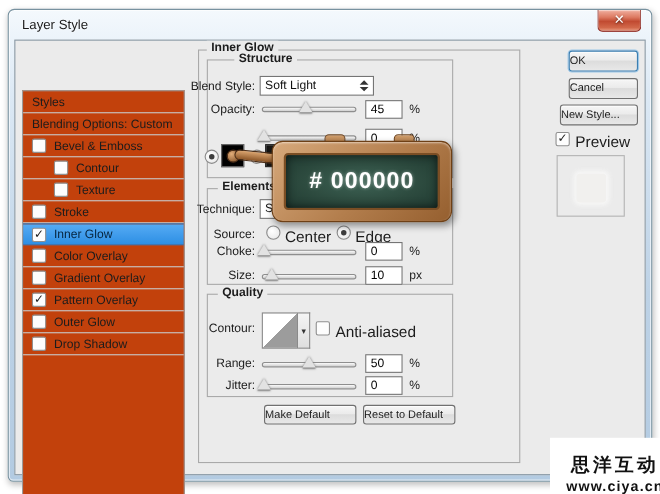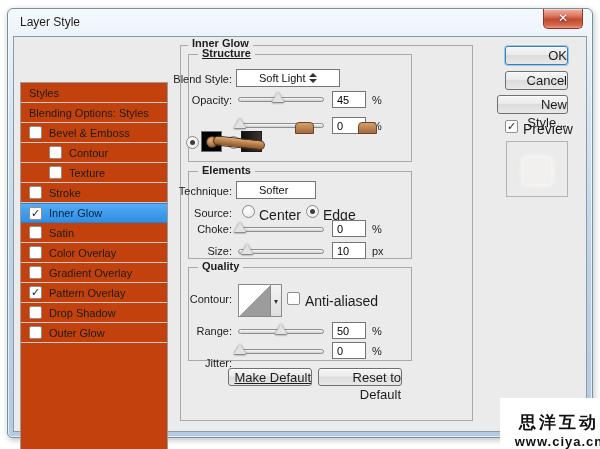--- a/index.html
+++ b/index.html
@@ -50,21 +50,21 @@
     border:1px solid #757575; background:#fff; font-size:11px; padding:0 4px;
     font-family:"Liberation Sans",sans-serif; }
   .track { position:absolute; left:224px; width:86px; height:5px;
     background:linear-gradient(180deg,#fafafa,#cfcfcf); border:1px solid #8e8e8e;
     border-radius:3px; }
   .thumb { position:absolute; width:0; height:0; border-left:6px solid transparent;
     border-right:6px solid transparent; border-bottom:10px solid #e2e2e2;
     filter:drop-shadow(0 1px 0 #8a8a8a) drop-shadow(0 0 1px #7e7e7e); }
 
   .dd { position:absolute; height:18px; background:#fff; border:1px solid #757575;
-    font-size:11px; display:flex; align-items:center; padding:0 22px; color:#111; }
+    font-size:11px; display:flex; align-items:center; padding:0 4px; color:#111; }
   .dd .grow { flex:1; }
   .updown { display:flex; flex-direction:column; gap:2px; align-items:center; }
   .updown i { display:block; width:0; height:0; }
   .updown .up { border-left:4px solid transparent; border-right:4px solid transparent;
     border-bottom:4px solid #333; }
   .updown .dn { border-left:4px solid transparent; border-right:4px solid transparent;
     border-top:4px solid #333; }
 
   .radio { position:absolute; width:13px; height:13px; border-radius:50%;
     border:1px solid #8a8a8a; background:radial-gradient(circle at 40% 35%,#fff,#e6e6e6); }
@@ -82,22 +82,22 @@
     border:1px solid #8a8a8a; }
   .contour-arrow { position:absolute; left:257px; top:247px; width:11px; height:33px;
     background:linear-gradient(180deg,#f4f4f4,#dedede); border:1px solid #8a8a8a;
     border-left:none; font-size:8px; text-align:center; line-height:33px; color:#333; }
   .chk { position:absolute; width:13px; height:13px; background:#fdfdfd;
     border:1px solid #8f8f8f; border-radius:2px; font-size:11px; line-height:11px;
     text-align:center; font-weight:bold; color:#222; }
 
   .btn { position:absolute; border:1px solid #707070; border-radius:3px;
     background:linear-gradient(180deg,#f6f6f6,#ebebeb 45%,#dcdcdc 50%,#e8e8e8);
-    font-size:13px; color:#1c1c1c; text-align:right; cursor:pointer;
-    box-shadow:inset 0 1px 0 rgba(255,255,255,.8); }
+    font-size:10px; color:#1c1c1c; text-align:left; cursor:pointer;
+    box-shadow:inset 0 1px 0 rgba(255,255,255,.8);margin-left:12px; }
   .btn.focusblue { border-color:#3c7fb1; box-shadow:0 0 0 1px #9cc7e8,
     inset 0 1px 0 rgba(255,255,255,.8); }
 
   .previewbox { position:absolute; left:492px; top:104px; width:62px; height:56px;
     border:1px solid #b3b3b3; }
   .previewsq { position:absolute; left:17px; top:16px; width:27px; height:26px;
     background:#f1f0ee; border-radius:3px; box-shadow:0 0 5px 2px rgba(250,250,248,.9); }
 
   
   .tab { position:absolute; top:85px; width:19px; height:12px;
@@ -142,21 +142,21 @@
       </div>
     </div>
 
     <div class="content">
 
       <div class="sidebar">
         <div class="srow">
           <span>Styles</span>
         </div>
         <div class="srow">
-          <span>Blending Options: Styles</span>
+          <span>Blending Options: Custom</span>
         </div>
 
         <div class="srow">
           <span class="cb"></span>
           <span>Bevel &amp; Emboss</span>
         </div>
         <div class="srow indent">
           <span class="cb"></span>
           <span>Contour</span>
         </div>
@@ -167,50 +167,46 @@
         <div class="srow">
           <span class="cb"></span>
           <span>Stroke</span>
         </div>
         <div class="srow sel">
           <span class="cb"><span>✓</span></span>
           <span>Inner Glow</span>
         </div>
         <div class="srow">
           <span class="cb"></span>
-          <span>Satin</span>
-        </div>
-        <div class="srow">
-          <span class="cb"></span>
           <span>Color Overlay</span>
         </div>
         <div class="srow">
           <span class="cb"></span>
           <span>Gradient Overlay</span>
         </div>
         <div class="srow">
           <span class="cb"><span>✓</span></span>
           <span>Pattern Overlay</span>
         </div>
         <div class="srow">
           <span class="cb"></span>
+          <span>Outer Glow</span>
+        </div>
+        <div class="srow">
+          <span class="cb"></span>
           <span>Drop Shadow</span>
-        </div>
-        <div class="srow">
-          <span class="cb"></span>
-          <span>Outer Glow</span>
         </div>
         <div class="sfill"></div>
       </div>
 
       <div class="gbox" style="left:166px; top:8px; width:293px; height:376px;"></div>
       <div class="legend" style="left:174px; top:0px;">Inner Glow</div>
 
       <div class="gbox" style="left:174px; top:17px; width:224px; height:108px;"></div>
-      <div class="legend" style="left:184px; top:10px;text-decoration:underline;">Structure</div>
+      <div class="legend" style="left:199px; top:10px;">Structure</div>
 
       <div class="lbl" style="top:36px;">Blend Style:</div>
       <div class="dd" style="left:222px; top:32px; width:104px;">
         <span class="grow">Soft Light</span>
         <span class="updown">
             <i class="up"></i>
             <i class="dn"></i>
           </span>
       </div>
 
@@ -266,44 +262,49 @@
       </div>
       <div class="chk" style="left:273px; top:255px;"></div>
       <div class="rlbl" style="left:291px; top:256px;">Anti-aliased</div>
 
       <div class="lbl" style="top:288px;">Range:</div>
       <div class="track" style="top:292px;"></div>
       <div class="thumb" style="left:261px; top:287px;"></div>
       <input class="valbox" style="top: 285px;" value="50">
       <div class="unit" style="top:288px;">%</div>
 
-      <div class="lbl" style="top:320px;">Jitter:</div>
+      <div class="lbl" style="top:308px;">Jitter:</div>
       <div class="track" style="top:312px;"></div>
       <div class="thumb" style="left:220px; top:307px;"></div>
       <input class="valbox" style="top: 305px;" value="0">
       <div class="unit" style="top:308px;">%</div>
 
-      <div class="btn" style="left:214px; top:331px; width:84px; height:18px; line-height:17px;text-decoration:underline;">Make Default</div>
+      <div class="btn" style="left:214px; top:331px; width:84px; height:18px; line-height:17px;">Make Default</div>
       <div class="btn" style="left:304px; top:331px; width:84px; height:18px; line-height:17px;">Reset to Default</div>
 
       <div class="btn focusblue" style="left:491px; top:9px; width:63px; height:19px; line-height:18px;">OK</div>
       <div class="btn" style="left:491px; top:34px; width:63px; height:19px; line-height:18px;">Cancel</div>
       <div class="btn" style="left:483px; top:58px; width:71px; height:19px; line-height:18px;">New Style...</div>
       <div class="chk" style="left:491px; top:83px;">
         <span>✓</span>
       </div>
       <div class="rlbl" style="left:509px; top:84px;">Preview</div>
       <div class="previewbox">
         <div class="previewsq"></div>
       </div>
 
       <div class="knob"></div>
       <div class="stick"></div>
       <div class="tab" style="left:281px;"></div>
       <div class="tab" style="left:344px;"></div>
+      <div class="frame">
+        <div class="board">
+          <span class="hex"># 000000</span>
+        </div>
+      </div>
 
     </div>
   </div>
 
   <div class="wm">
     <div class="wm1">思洋互动</div>
     <div class="wm2">www.ciya.cn</div>
   </div>
 </div>
 

